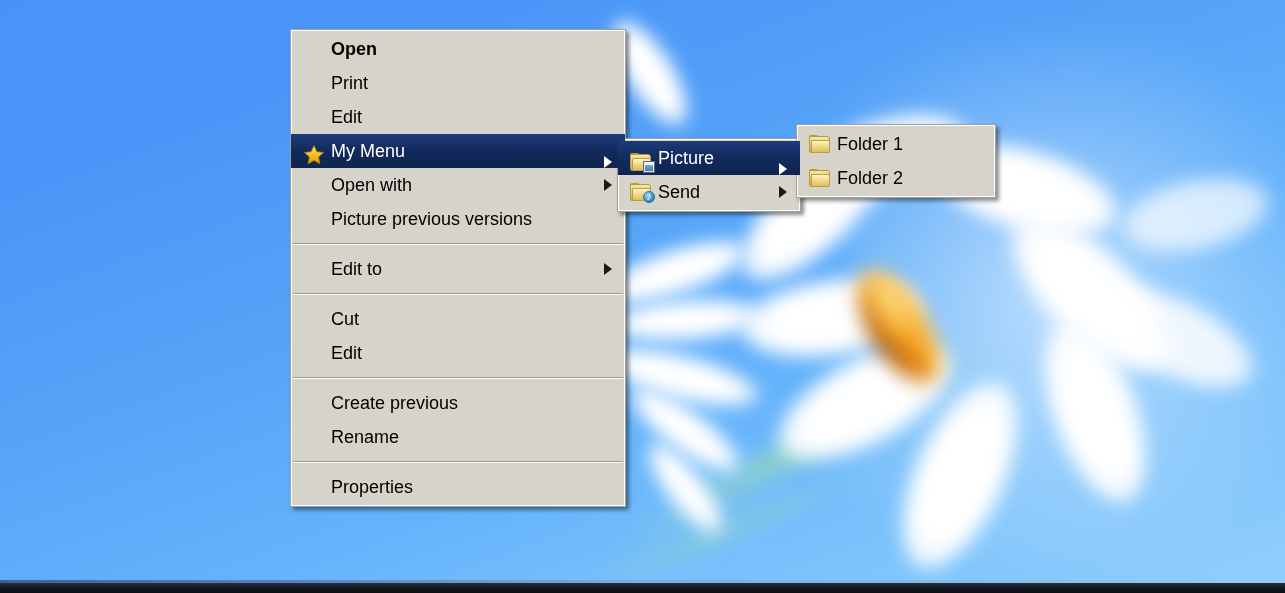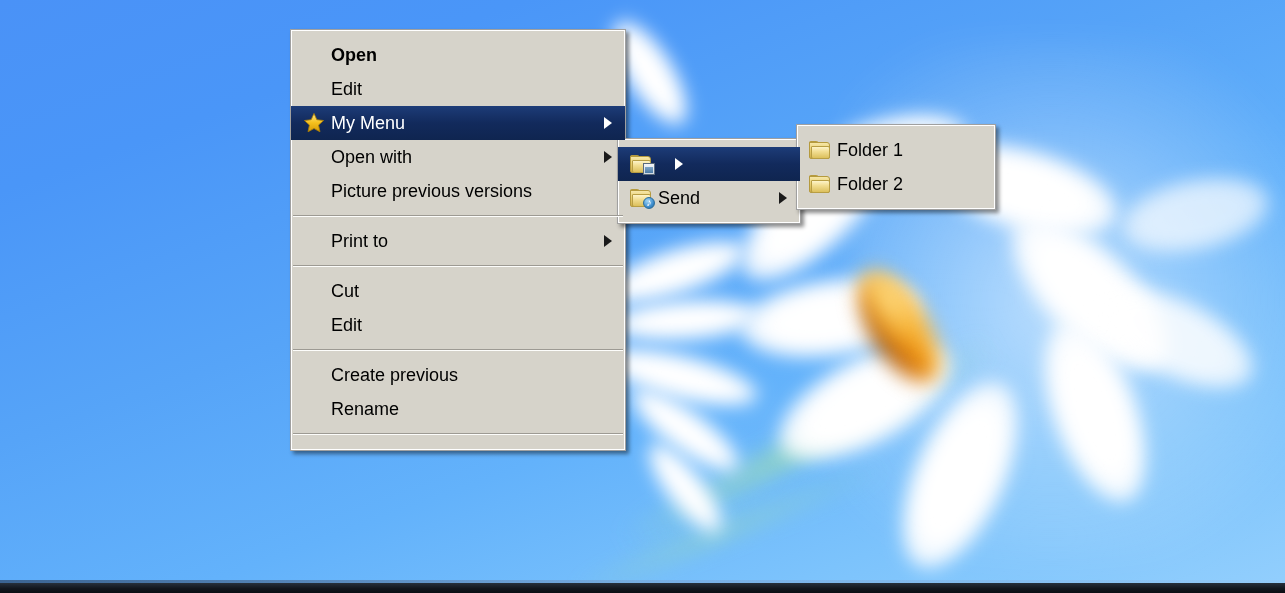--- a/index.html
+++ b/index.html
@@ -61,21 +61,21 @@
     background: linear-gradient(90deg, rgba(40,60,90,0.65) 0%, rgba(120,160,210,0.55) 50%, rgba(150,195,240,0.35) 100%);
   }
 
   
   .menu {
     position: absolute;
     background: #d6d3ca;
     border: 1px solid #a0a0a0;
     box-shadow: 3px 3px 4px rgba(0,0,0,0.45);
     box-sizing: border-box;
-    padding: 8px 0;
+    padding: 2px 0;
   }
   .menu::before {
     content: "";
     position: absolute;
     left: 0; top: 0; right: 0; bottom: 0;
     border: 1px solid #ffffff;
     pointer-events: none;
   }
   .menu-inner {
     position: relative;
@@ -92,20 +92,21 @@
     font-size: 18px;
     line-height: 34px;
     white-space: nowrap;
     cursor: default;
     box-sizing: border-box;
   }
   .menu-item.bold .label { font-weight: bold; }
   .menu-item.highlight {
     background: linear-gradient(180deg, #1d3c78 0%, #122a5c 50%, #0f2550 100%);
     color: #ffffff;
+    align-items: flex-end;
   }
   .menu-item .icon-slot {
     width: 30px;
     min-width: 30px;
     height: 26px;
     display: flex;
     align-items: center;
     justify-content: center;
   }
   .menu-item .label {
@@ -237,20 +238,25 @@
   </div>
 
   <div id="bottom-bar-hl"></div>
   <div id="bottom-bar"></div>
 
   <div class="menu" id="context-menu" style="left:290px; top:29px; width:336px;">
     <div class="menu-inner" id="context-menu-items">
         <div class="menu-item bold">
           <span class="icon-slot"></span>
           <span class="label">Open</span>
+          <span class="arrow"></span>
+        </div>
+        <div class="menu-item">
+          <span class="icon-slot"></span>
+          <span class="label">Print</span>
           <span class="arrow"></span>
         </div>
         <div class="menu-item">
           <span class="icon-slot"></span>
           <span class="label">Edit</span>
           <span class="arrow"></span>
         </div>
         <div class="menu-item highlight">
           <span class="icon-slot">
             <span class="star">
@@ -279,21 +285,21 @@
           </span>
         </div>
         <div class="menu-item">
           <span class="icon-slot"></span>
           <span class="label">Picture previous versions</span>
           <span class="arrow"></span>
         </div>
         <div class="separator"></div>
         <div class="menu-item">
           <span class="icon-slot"></span>
-          <span class="label">Print to</span>
+          <span class="label">Edit to</span>
           <span class="arrow">
             <span class="tri"></span>
           </span>
         </div>
         <div class="separator"></div>
         <div class="menu-item">
           <span class="icon-slot"></span>
           <span class="label">Cut</span>
           <span class="arrow"></span>
         </div>
@@ -307,34 +313,40 @@
           <span class="icon-slot"></span>
           <span class="label">Create previous</span>
           <span class="arrow"></span>
         </div>
         <div class="menu-item">
           <span class="icon-slot"></span>
           <span class="label">Rename</span>
           <span class="arrow"></span>
         </div>
         <div class="separator"></div>
+        <div class="menu-item">
+          <span class="icon-slot"></span>
+          <span class="label">Properties</span>
+          <span class="arrow"></span>
+        </div>
       </div>
   </div>
 
   <div class="menu" id="submenu-1" style="left:617px; top:138px; width:184px;">
     <div class="menu-inner" id="submenu-1-items">
         <div class="menu-item highlight">
           <span class="icon-slot">
             <span class="folder">
               <span class="tab"></span>
               <span class="back"></span>
               <span class="front"></span>
               <span class="badge badge-pic"></span>
             </span>
           </span>
+          <span class="label">Picture</span>
           <span class="arrow">
             <span class="tri"></span>
           </span>
         </div>
         <div class="menu-item">
           <span class="icon-slot">
             <span class="folder">
               <span class="tab"></span>
               <span class="back"></span>
               <span class="front"></span>

